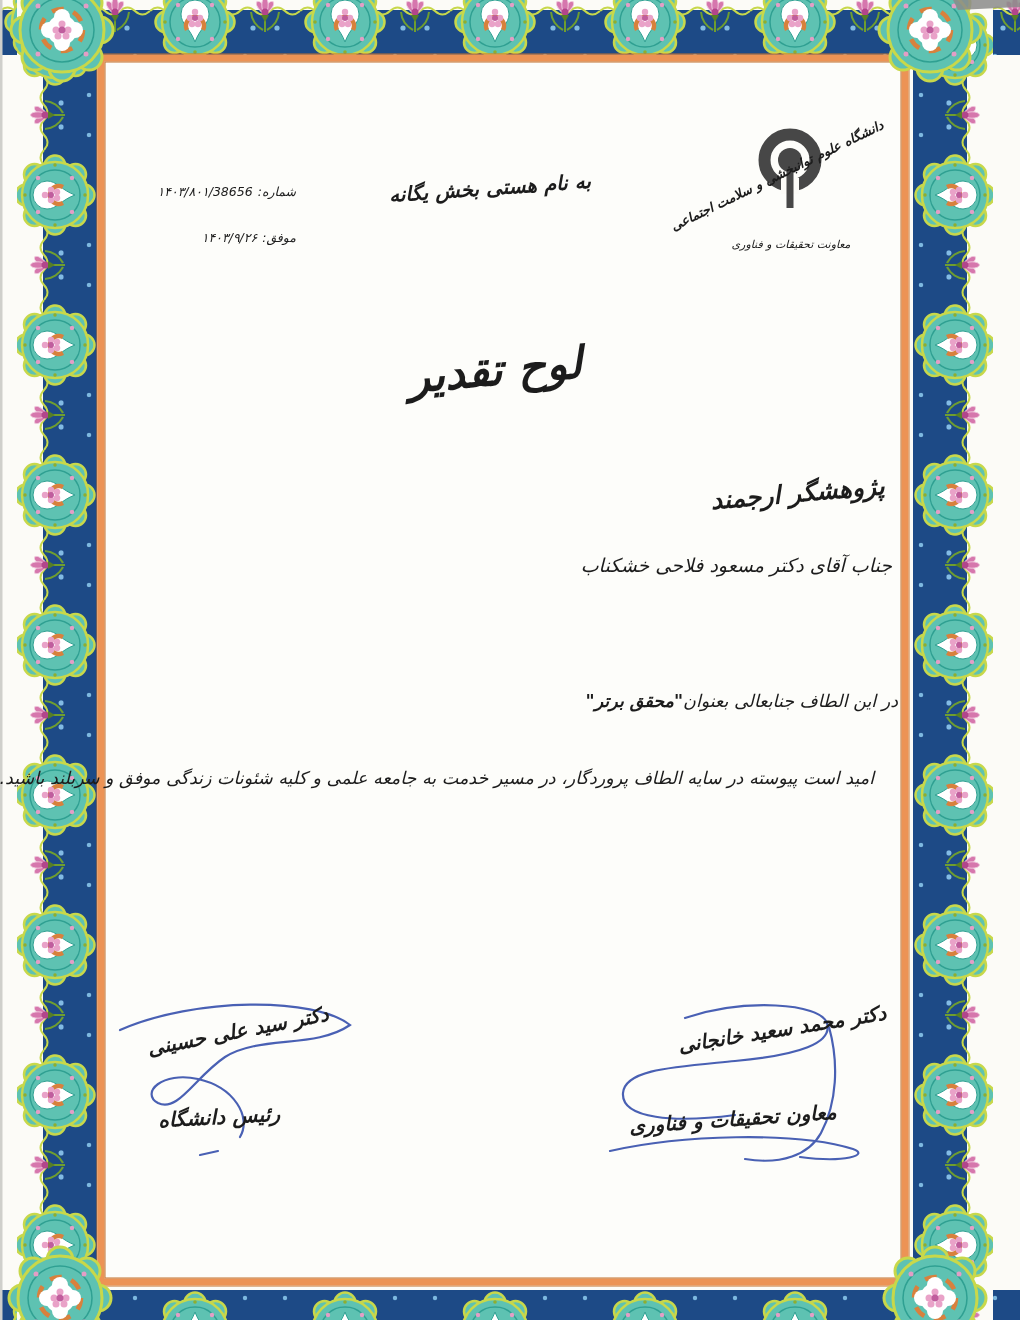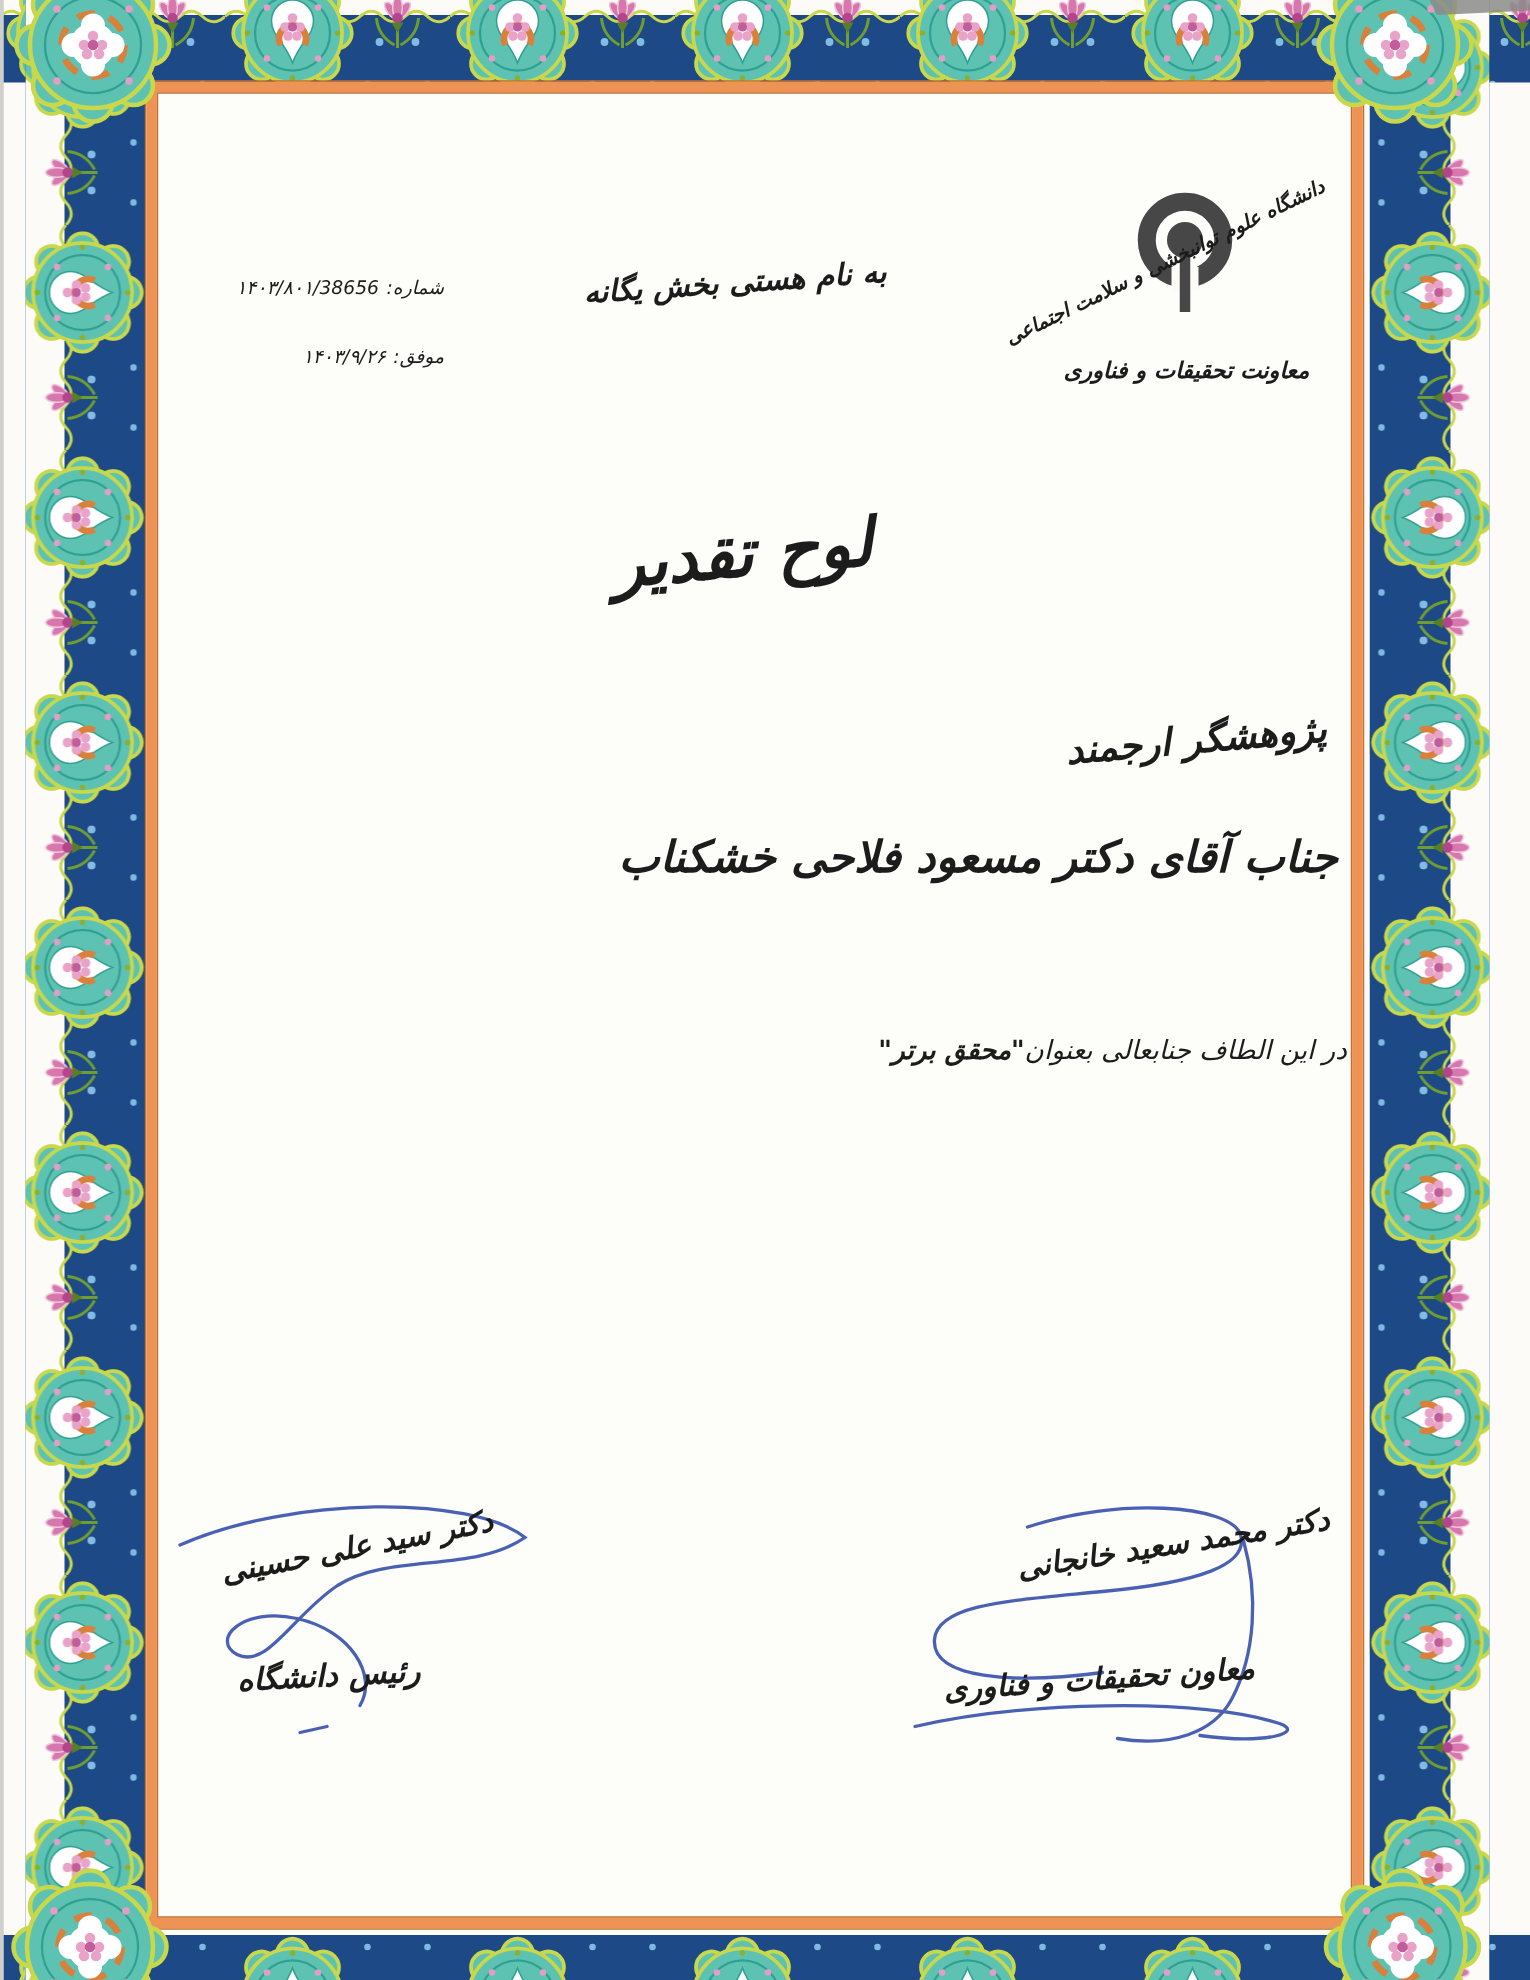--- a/index.html
+++ b/index.html
@@ -19,29 +19,29 @@
   .ref-row + .ref-row { margin-top:22px; }
   .ref-label { font-weight:400; }
 
   .bismillah { left:368px; top:176px; width:244px; text-align:center;
     font-size:20px; font-weight:bold; font-style:italic; transform:rotate(-4deg); }
 
   .logo-svg { left:695px; top:116px; }
   .uni-name { left:648px; top:168px; width:258px; text-align:center; white-space:nowrap;
     font-size:13px; font-weight:bold; font-style:italic; transform:rotate(-26deg); }
   .dept-name { left:697px; top:238px; width:188px; text-align:center; white-space:nowrap;
-    font-size:15px; font-weight:bold; font-style:italic; }
+    font-size:11px; font-weight:normal; font-style:italic; }
 
   .cert-title { left:350px; top:344px; width:290px; text-align:center; white-space:nowrap;
     font-size:44px; font-weight:bold; font-style:italic; transform:rotate(-5deg); }
 
   .salutation { left:545px; top:486px; width:340px; text-align:right; white-space:nowrap;
     font-size:25px; font-weight:bold; font-style:italic; transform:rotate(-5deg); }
   .recipient-name { left:370px; top:554px; width:522px; text-align:right; white-space:nowrap;
-    font-size:29px; font-weight:bold; font-style:italic; }
+    font-size:19px; font-weight:normal; font-style:italic; }
 
   .body-text { left:118px; top:662px; width:780px; direction:rtl; }
   .body-line { height:77px; display:flex; align-items:center; white-space:nowrap;
     font-size:17.5px; font-style:italic; letter-spacing:-0.2px; }
   .body-line.indent { padding-right:24px; }
   .hl { font-weight:bold; }
 
   .sig-block { width:320px; height:185px; }
   .sig-right { left:585px; top:993px; }
   .sig-left  { left:100px; top:985px; width:290px; }
@@ -221,20 +221,21 @@
     <div class="abs cert-title fa">لوح تقدیر</div>
 
     <div class="abs salutation fa">پژوهشگر ارجمند</div>
     <div class="abs recipient-name fa">جناب آقای دکتر مسعود فلاحی خشکناب</div>
 
     <div class="abs body-text">
       <div class="body-line fa">
         <span>در این الطاف جنابعالی بعنوان </span>
           <span class="hl">"محقق برتر"</span>
       </div>
+      <div class="body-line indent fa">امید است پیوسته در سایه الطاف پروردگار، در مسیر خدمت به جامعه علمی و کلیه شئونات زندگی موفق و سربلند باشید.</div>
     </div>
 
     <div class="abs sig-block sig-right">
       <svg class="ink" width="320" height="185" viewBox="0 0 320 185" aria-hidden="true">
         <g fill="none" stroke="#3a53ae" stroke-width="2.2" stroke-linecap="round" opacity="0.92">
           <path d="M 100,25 C 160,5 235,10 242,30 C 248,50 215,62 150,68 C 90,74 40,76 38,100 C 36,126 90,130 150,122"></path>
           <path d="M 244,34 C 254,70 252,110 236,140 C 224,162 196,172 160,166"></path>
           <path d="M 25,158 C 95,142 210,138 268,156 C 285,162 260,170 215,164"></path>
         </g>
       </svg>

